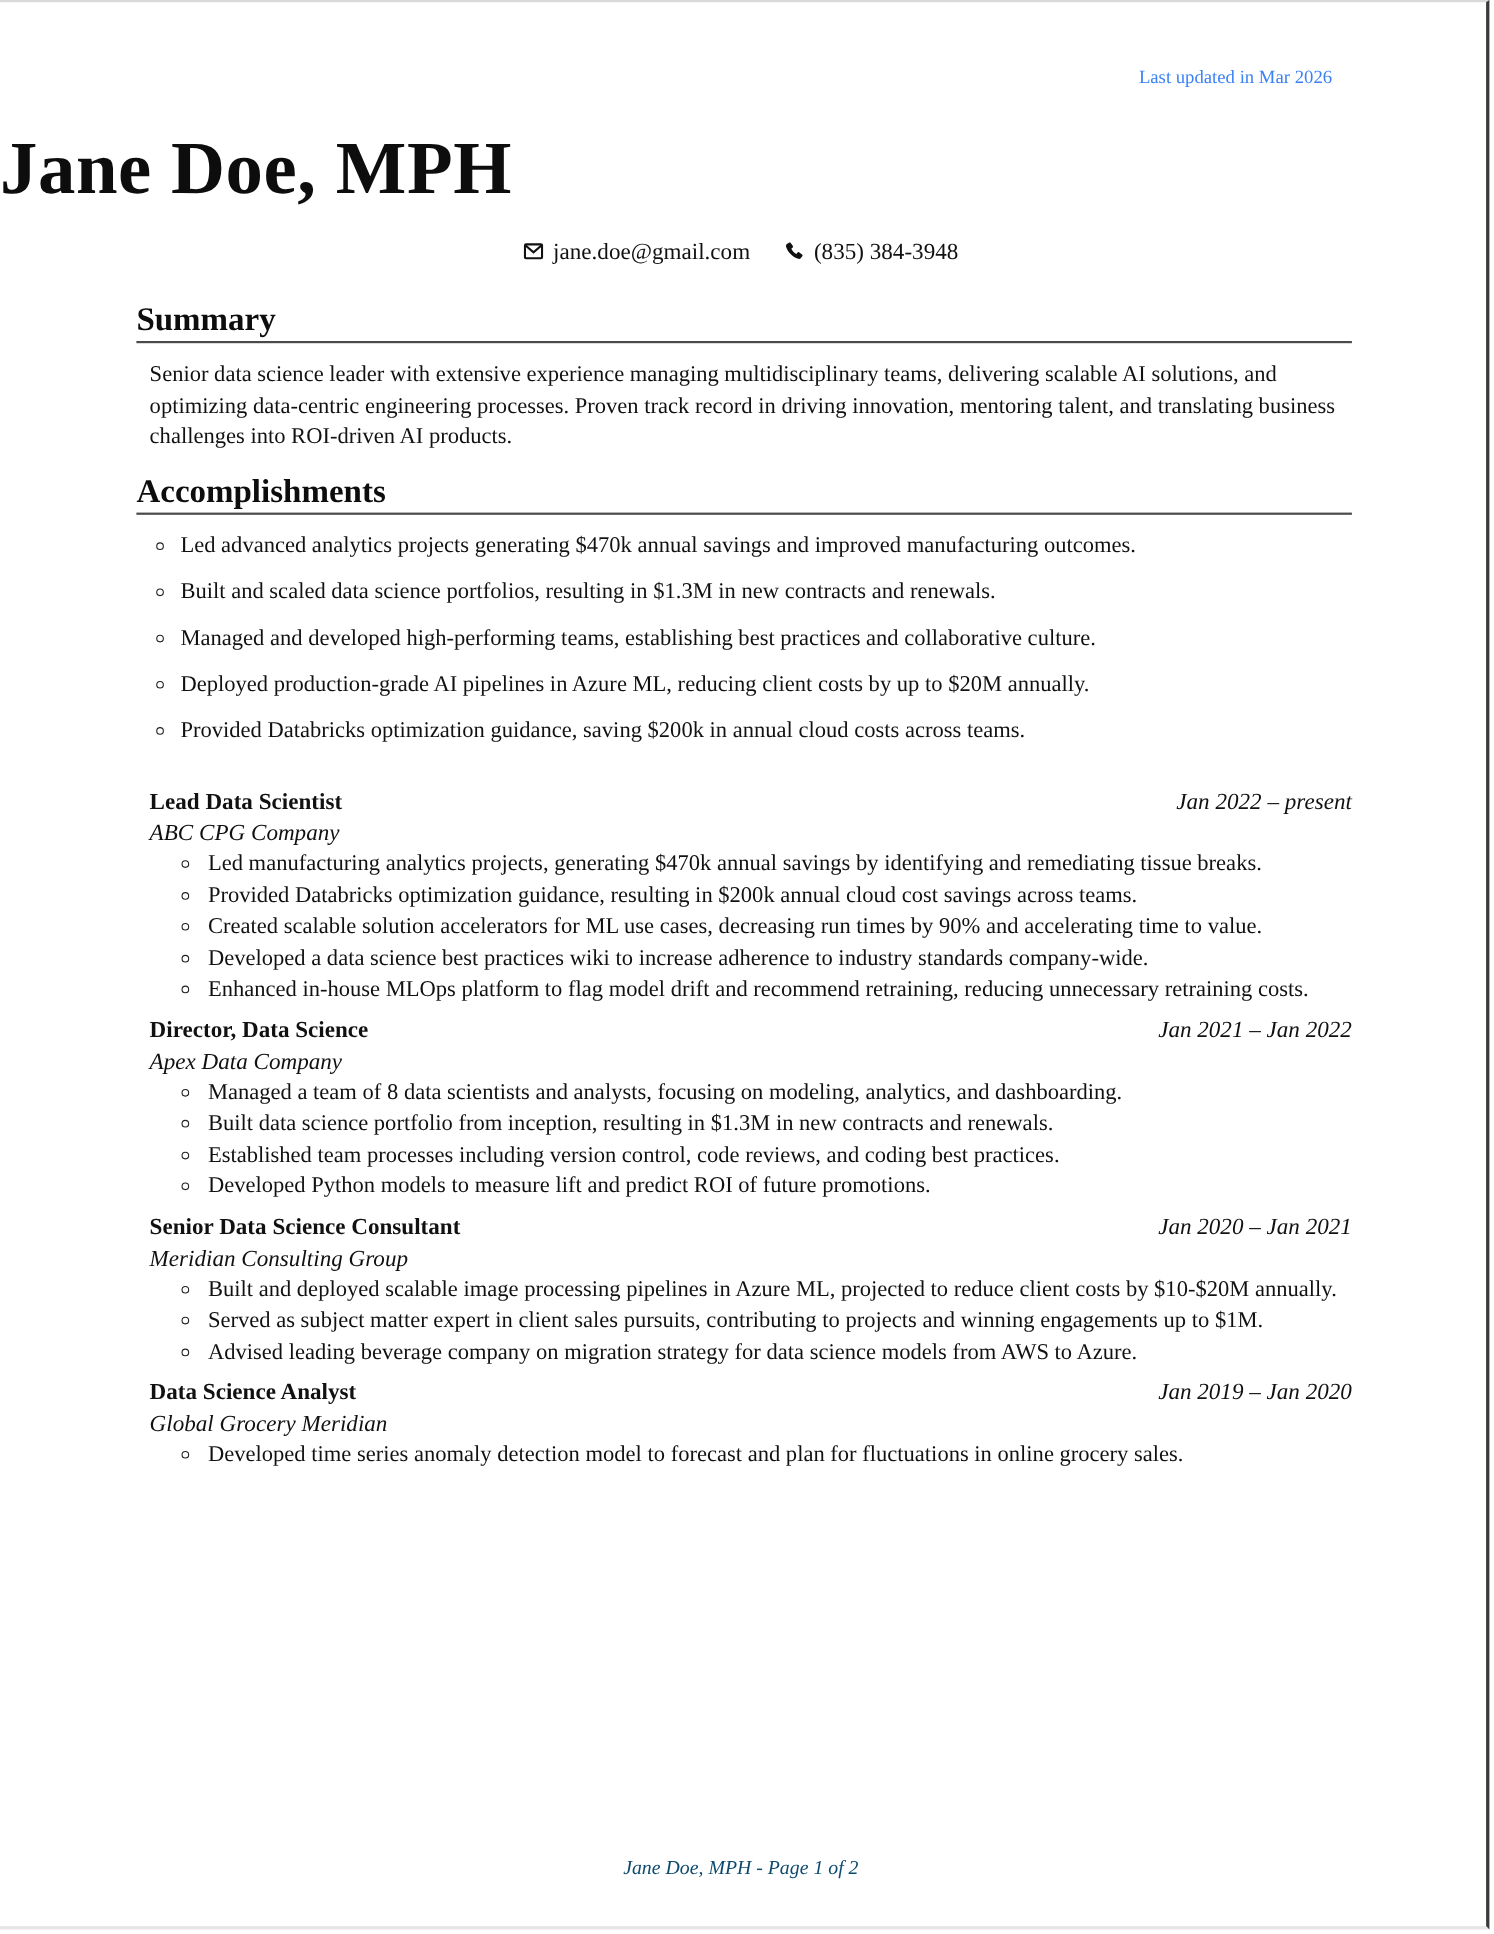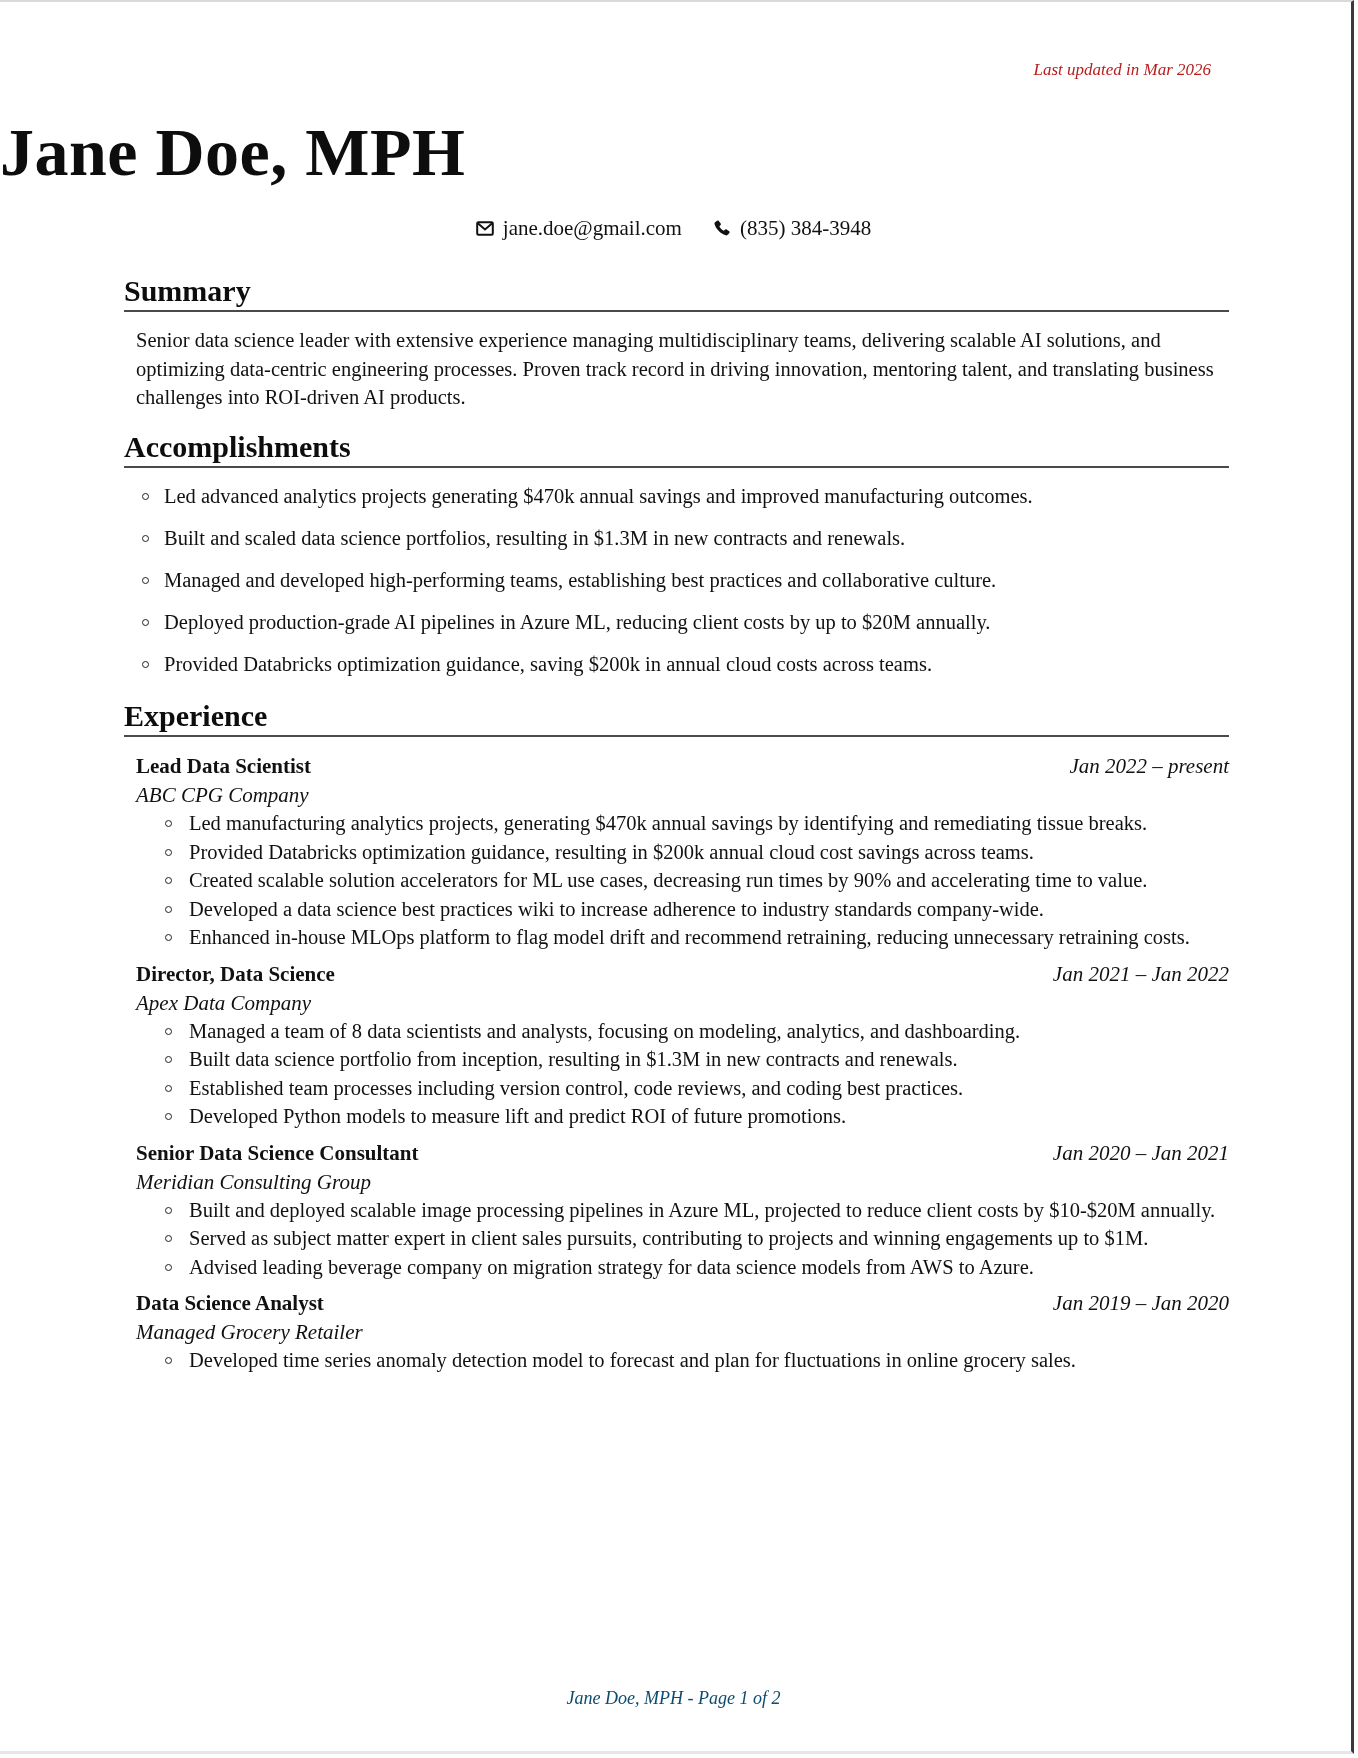--- a/index.html
+++ b/index.html
@@ -23,23 +23,22 @@
     border-top: 2px solid #d9d9d9;
     border-right: 3px solid #3a3a3a;
     border-bottom: 3px solid #e6e6e6;
     box-sizing: border-box;
     background: #ffffff;
   }
   .updated {
     position: absolute;
     right: 140px;
     top: 58px;
-    font-style: italic;
     font-size: 17px;
-    color: #b91c1c;
+    color: #3b82f6;
     font-family: "Liberation Serif", "DejaVu Serif", serif;
   }
   .name {
     position: absolute;
     left: 0; right: 4px;
     top: 108px;
     text-align: left;
     font-weight: bold;
     font-size: 68px;
     line-height: 84px;
@@ -193,21 +192,20 @@
     <ul class="acc">
       <li><span class="bullet"></span><span>Led advanced analytics projects generating $470k annual savings and improved manufacturing outcomes.</span></li>
       <li><span class="bullet"></span><span>Built and scaled data science portfolios, resulting in $1.3M in new contracts and renewals.</span></li>
       <li><span class="bullet"></span><span>Managed and developed high-performing teams, establishing best practices and collaborative culture.</span></li>
       <li><span class="bullet"></span><span>Deployed production-grade AI pipelines in Azure ML, reducing client costs by up to $20M annually.</span></li>
       <li><span class="bullet"></span><span>Provided Databricks optimization guidance, saving $200k in annual cloud costs across teams.</span></li>
     </ul>
   </div>
 
   <div class="section" style="top:697px;">
-    <div class="section-title">Experience</div>
 
     <div class="job" style="margin-top:15px;">
       <div class="job-head">
         <span class="job-title">Lead Data Scientist</span>
         <span class="job-dates">Jan 2022 – present</span>
       </div>
       <div class="job-company">ABC CPG Company</div>
       <ul class="bul">
         <li><span class="bullet"></span><span>Led manufacturing analytics projects, generating $470k annual savings by identifying and remediating tissue breaks.</span></li>
         <li><span class="bullet"></span><span>Provided Databricks optimization guidance, resulting in $200k annual cloud cost savings across teams.</span></li>
@@ -242,21 +240,21 @@
         <li><span class="bullet"></span><span>Served as subject matter expert in client sales pursuits, contributing to projects and winning engagements up to $1M.</span></li>
         <li><span class="bullet"></span><span>Advised leading beverage company on migration strategy for data science models from AWS to Azure.</span></li>
       </ul>
     </div>
 
     <div class="job" style="margin-top:8px;">
       <div class="job-head">
         <span class="job-title">Data Science Analyst</span>
         <span class="job-dates">Jan 2019 – Jan 2020</span>
       </div>
-      <div class="job-company">Managed Grocery Retailer</div>
+      <div class="job-company">Global Grocery Meridian</div>
       <ul class="bul">
         <li><span class="bullet"></span><span>Developed time series anomaly detection model to forecast and plan for fluctuations in online grocery sales.</span></li>
       </ul>
     </div>
   </div>
 
   <div class="footer">Jane Doe, MPH - Page 1 of 2</div>
 </div>
 
 </body></html>

